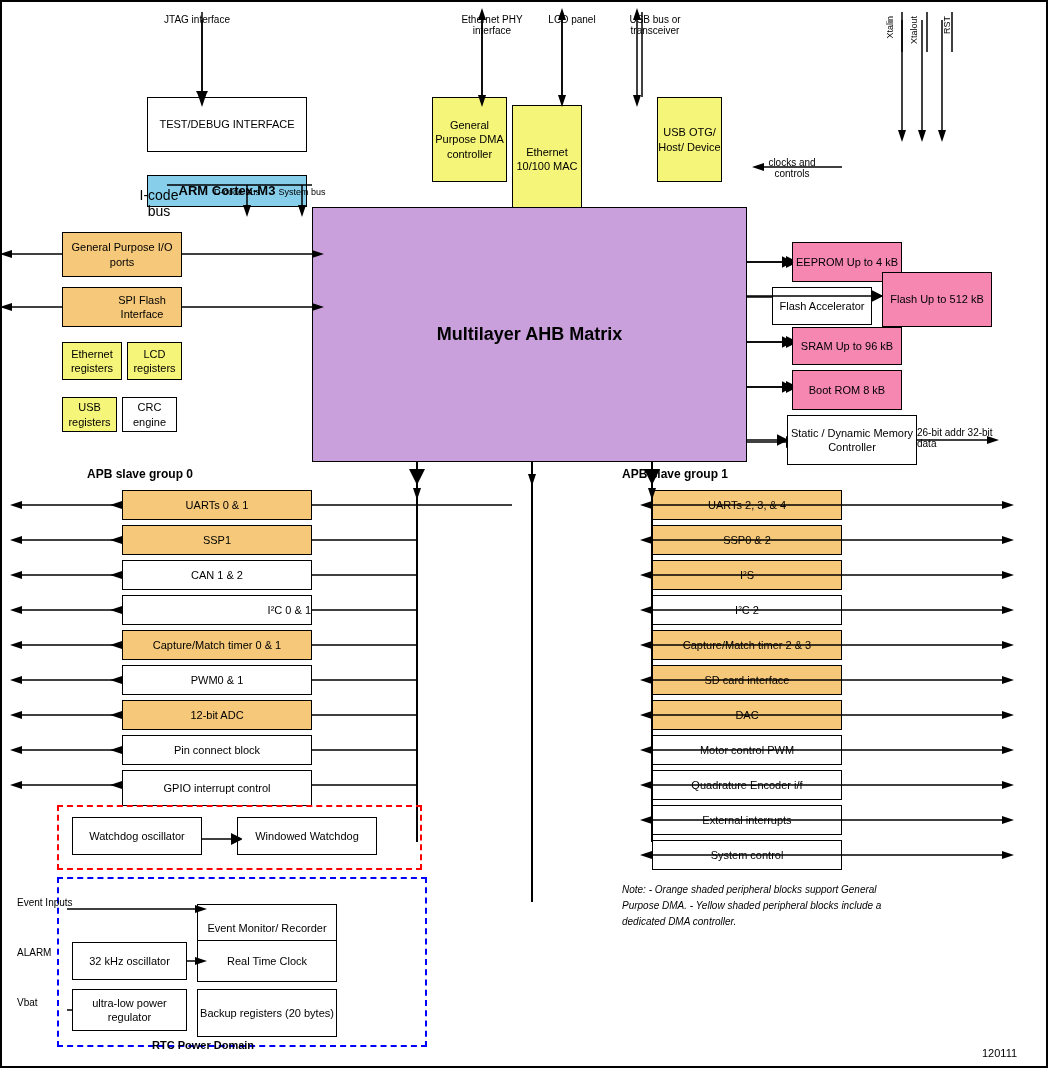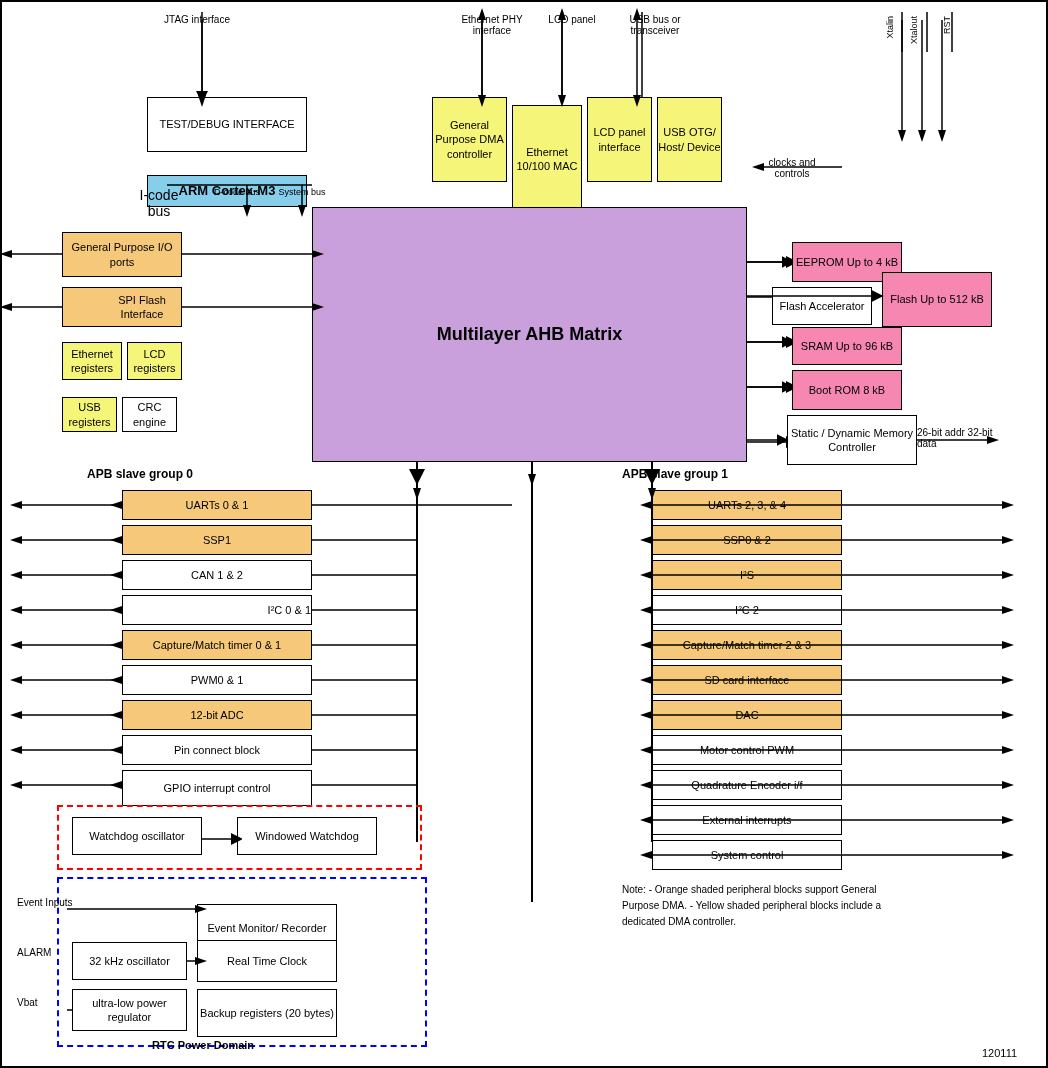--- a/index.html
+++ b/index.html
@@ -138,25 +138,20 @@
 DMA
 controller</span>
   </div>
 
   <div class="block block-yellow" style="left:510px;top:95px;width:70px;height:108px;margin-top:8px;">
     <span>Ethernet
 10/100
 MAC</span>
   </div>
 
-  <div class="block block-yellow" style="left:585px;top:95px;width:65px;height:85px;">
-    <span>LCD
-panel
-interface</span>
-  </div>
 
   <div class="block block-yellow" style="left:655px;top:95px;width:65px;height:85px;">
     <span>USB
 OTG/
 Host/
 Device</span>
   </div>
 
   <div class="label-text" style="left:760px;top:155px;width:60px;">clocks
 and
@@ -365,21 +360,21 @@
   </div>
 
   <div class="block block-white" style="left:650px;top:803px;width:190px;height:30px;">
     <span>External interrupts</span>
   </div>
 
   <div class="block block-white" style="left:650px;top:838px;width:190px;height:30px;">
     <span>System control</span>
   </div>
 
-  <div class="label-text" style="left:620px;top:880px;width:280px;text-align:left;line-height:1.6;">Note:
+  <div class="label-text" style="left:620px;top:880px;width:280px;text-align:left;line-height:1.6;font-style:italic;">Note:
 - Orange shaded peripheral blocks
   support General Purpose DMA.
 - Yellow shaded peripheral blocks
   include a dedicated DMA controller.</div>
 
   <div class="label-text" style="left:980px;top:1045px;font-size:11px;">120111</div>
 
   <svg style="position:absolute;top:0;left:0;width:1048px;height:1068px;pointer-events:none;">
 
     <line x1="20" y1="503" x2="120" y2="503" stroke="#000" stroke-width="1.5"></line>

